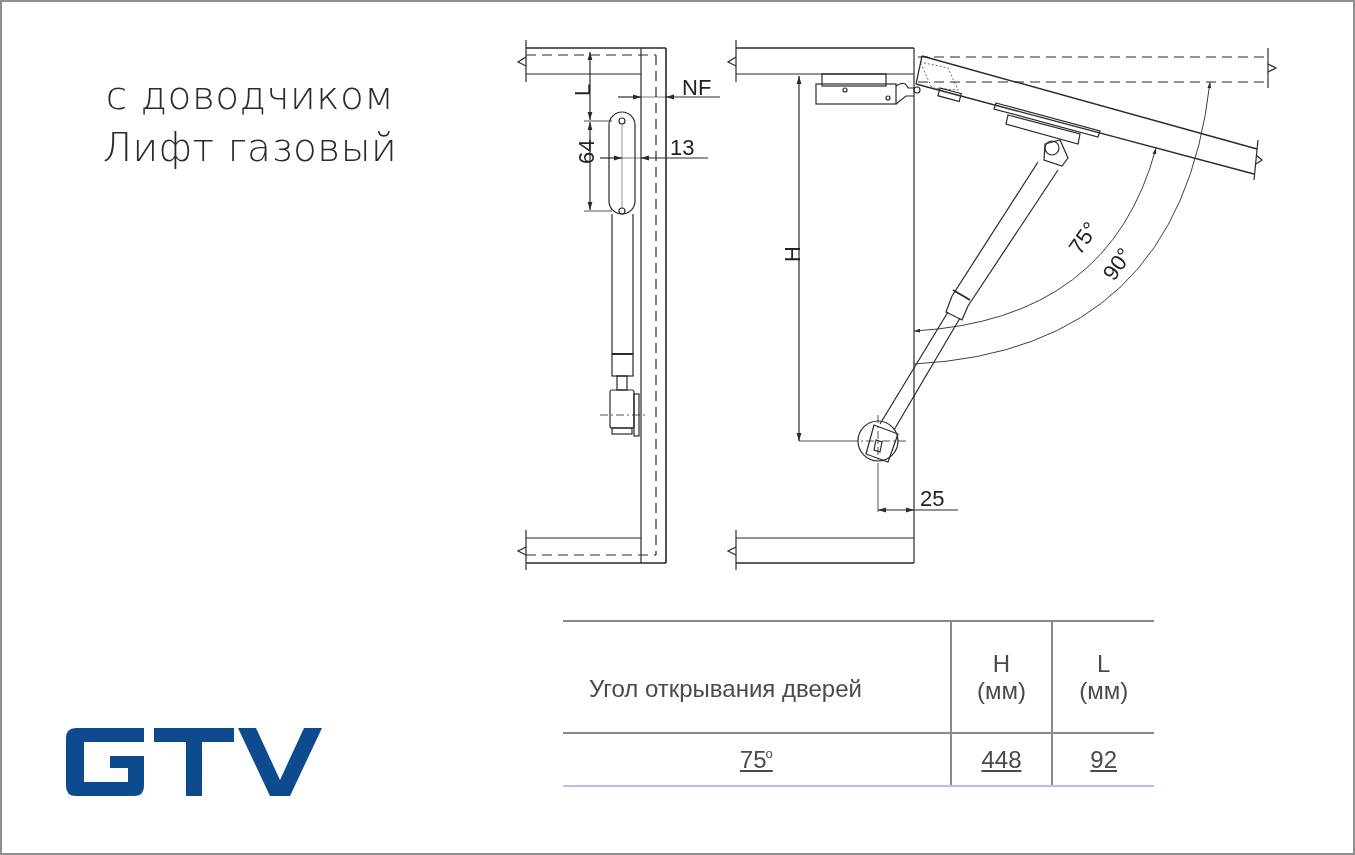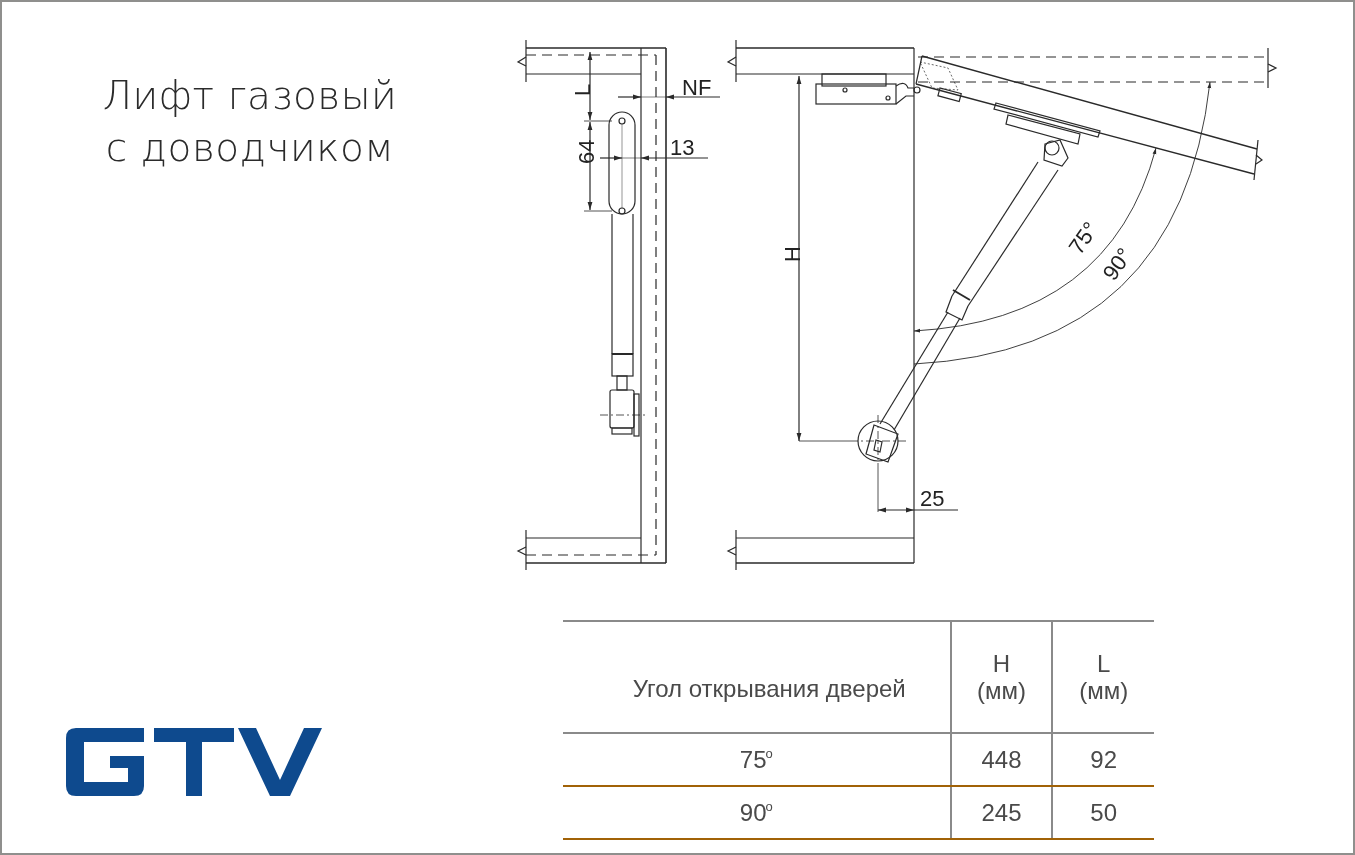--- a/index.html
+++ b/index.html
@@ -5,36 +5,36 @@
     html, body { margin: 0; padding: 0; background: #ffffff; }
     body { width: 1355px; height: 855px; position: relative; overflow: hidden; font-family: "Liberation Sans", sans-serif; }
     .frame { position: absolute; left: 0; top: 0; width: 1351px; height: 851px; border: 2px solid #8f8f8d; box-sizing: content-box; }
     .title { position: absolute; left: 70px; top: 70px; width: 360px; text-align: center; font-family: "DejaVu Sans", sans-serif; font-weight: 200; font-size: 39px; line-height: 52px; color: #2b2b2b; letter-spacing: 0.5px; }
     .title div { white-space: nowrap; }
     .logo { position: absolute; left: 66px; top: 728px; width: 256px; height: 68px; }
     svg.drawing { position: absolute; left: 0; top: 0; }
     .tbl { position: absolute; left: 563px; top: 620px; width: 591px; border-collapse: collapse; color: #4a4a4a; font-family: "Liberation Sans", sans-serif; }
     .tbl td { text-align: center; padding: 0; font-size: 24px; }
     .tbl tr.head td { height: 88px; border-top: 2px solid #8a8a8a; border-bottom: 2px solid #8a8a8a; line-height: 27px; }
-    .tbl tr.row td { height: 51px; border-bottom: 2px solid #a16207; }
+    .tbl tr.row td { height: 51px; border-bottom: 2px solid #c4b5fd; text-decoration: underline; }
     .tbl td.c1 { width: 380px; }
     .tbl td.c2 { width: 104px; border-left: 2px solid #8a8a8a; }
     .tbl td.c3 { width: 105px; border-left: 2px solid #8a8a8a; }
-    .tbl tr.head td.c1 { text-align: center; padding-left: 26px; padding-top: 22px; }
+    .tbl tr.head td.c1 { text-align: left; padding-left: 26px; padding-top: 22px; }
     .tbl sup { font-size: 13px; vertical-align: 10px; margin-left: -1px; }
     .lbl { font-family: "Liberation Sans", sans-serif; fill: #222; }
   </style>
 </head>
 <body>
 
 <div class="frame"></div>
 
 <div class="title">
+  <div>с доводчиком</div>
   <div>Лифт газовый</div>
-  <div>с доводчиком</div>
 </div>
 
 <svg class="logo" viewBox="0 0 256 68" xmlns="http://www.w3.org/2000/svg">
   <g fill="#0e4a8e">
 
     <path d="M10 0 H78 V14 H18 V54 H62 V40 H44 V28 H78 V58 Q78 68 68 68 H10 Q0 68 0 58 V10 Q0 0 10 0 Z"></path>
 
     <path d="M88 0 H168 V14 H136 V68 H120 V14 H88 Z"></path>
 
     <path d="M172 0 H190 L214 52 L238 0 H256 L224 68 H204 Z"></path>
@@ -201,19 +201,14 @@
     <td class="c3">
       <div>L</div>
       <div>(мм)</div>
     </td>
   </tr>
   <tr class="row">
     <td class="c1"><span>75</span><sup>o</sup></td>
     <td class="c2">448</td>
     <td class="c3">92</td>
   </tr>
-  <tr class="row">
-    <td class="c1"><span>90</span><sup>o</sup></td>
-    <td class="c2">245</td>
-    <td class="c3">50</td>
-  </tr>
 </tbody>
   </table>
 
 </body></html>

